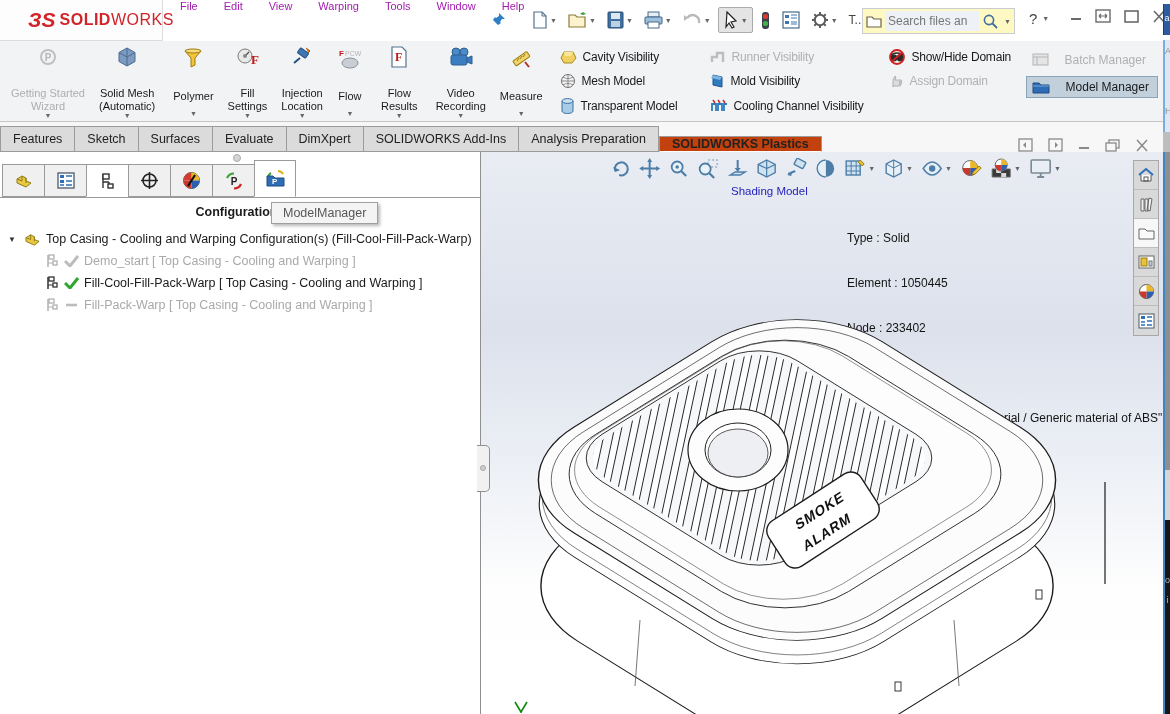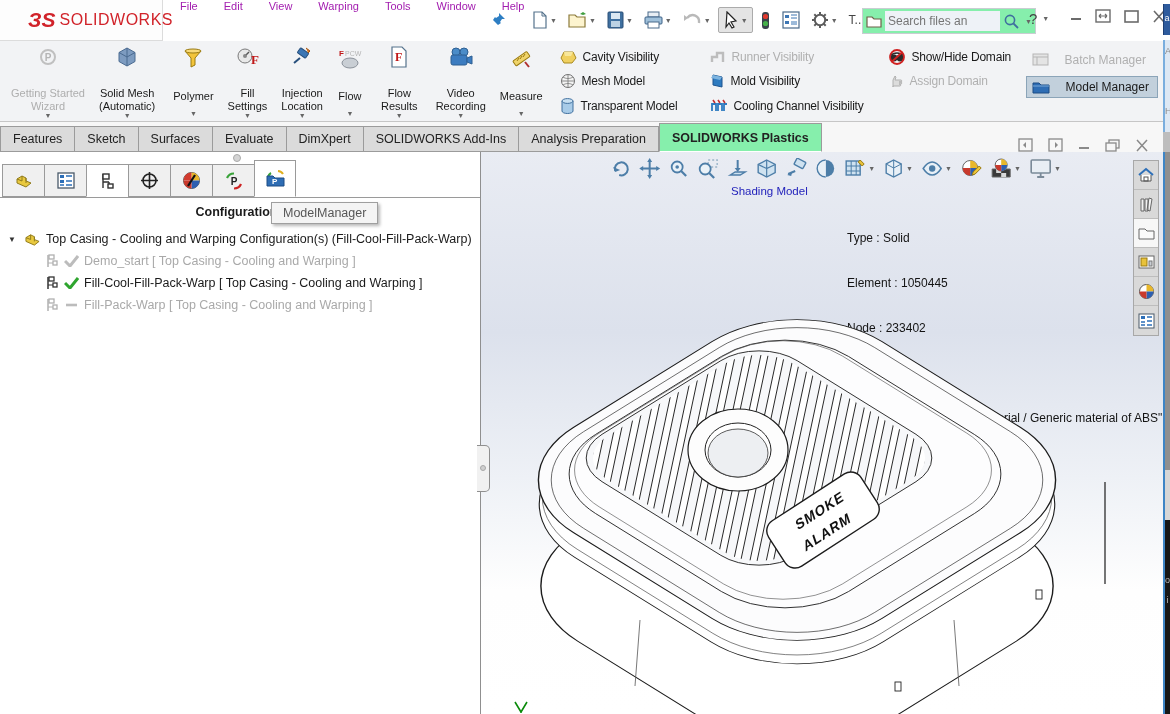--- a/index.html
+++ b/index.html
@@ -4,29 +4,29 @@
 <style>
 *{margin:0;padding:0;box-sizing:border-box}
 html,body{width:1170px;height:714px;overflow:hidden}
 body{position:relative;font-family:"Liberation Sans",sans-serif;font-size:12px;color:#1a1a1a;background:#fff}
 svg{display:block}
 .drop{font-size:7px;color:#666;margin-left:2px;line-height:1}
 
 .menubar{position:absolute;top:0;left:0;right:0;height:41px;background:#fff}
 .logo-cell{position:absolute;left:0;top:0;width:163px;height:41px;border-right:1px solid #dcdcdc;border-bottom:1px solid #dcdcdc;display:flex;align-items:center;padding-left:28px;background:#fdfdfd}
 .logo-glyph{font-style:italic;font-weight:bold;font-size:21px;color:#d1232a;margin-right:4px}
-.logo-bold{font-weight:normal;font-size:16px;color:#d1232a;letter-spacing:.5px}
+.logo-bold{font-weight:bold;font-size:16px;color:#d1232a;letter-spacing:.5px}
 .logo-light{font-size:16px;color:#d1232a;letter-spacing:.5px}
 .menus{position:absolute;left:180px;top:0;height:41px;display:flex;align-items:flex-start;gap:26px;font-size:11px;color:#a21caf}
 .menu-item{cursor:default}
 .pin{position:absolute;left:490px;top:12px}
 .qat{position:absolute;left:527px;top:7px;display:flex;align-items:center}
 .qbtn{display:flex;align-items:center;padding:3px 4px;margin-right:3px}
 .qbtn.boxed{border:1px solid #ababab;background:#e4e4e4;border-radius:2px}
-.search-box{position:absolute;left:862px;top:8px;width:174px;height:26px;border:1px solid #c9cdd2;background:#86efac;display:flex;align-items:center;padding:12px 3px;gap:3px}
+.search-box{position:absolute;left:862px;top:8px;width:153px;height:26px;border:1px solid #c9cdd2;background:#fef9c3;display:flex;align-items:center;padding:12px 3px;gap:3px}
 .search-box input{flex:1;min-width:0;border:none;outline:none;background:#eef2f7;font-size:12px;color:#555;height:20px;padding:0 3px;font-family:"Liberation Sans",sans-serif}
 .help-area{position:absolute;left:1029px;top:10px;display:flex;align-items:center;gap:3px;color:#444;font-size:15px}
 .winbtns{position:absolute;left:1070px;top:9px;display:flex;align-items:center;gap:13px}
 
 .ribbon{position:absolute;top:41px;left:0;right:7px;height:81px;background:#f2f3f5;border-bottom:1px solid #c6c6c6;display:flex;align-items:stretch;padding:2px 0 1px 4px;overflow:hidden}
 .rbtn{display:flex;flex-direction:column;align-items:center;padding:3px 7px 1px;white-space:nowrap}
 .rbtn .ic{height:25px;display:flex;align-items:center;justify-content:center}
 .rbtn .lbl{font-size:11px;line-height:12.5px;text-align:center;margin-top:19px}
 .rbtn .drop{margin:auto 0 2px}
 .rbtn.disabled .lbl{color:#aeaeae}
@@ -36,21 +36,21 @@
 .tgl.disabled{color:#b0b0b0}
 .mgr-col{display:flex;flex-direction:column;justify-content:flex-start;gap:5px;padding:5px 4px}
 .mgr{display:flex;align-items:center;gap:16px;font-size:12px;white-space:nowrap;padding:3px 8px 3px 5px;border:1px solid transparent}
 .mgr.disabled{color:#b0b0b0}
 .mgr.selected{background:#c2d0dc;border:1px solid #8ba4b8}
 .settings-btn{display:flex;flex-direction:column;align-items:center;padding:4px 8px 0;font-size:12px;line-height:13.5px;text-align:center}
 
 .tabbar{position:absolute;top:122px;left:0;right:7px;height:30px;background:#f7f7f7;display:flex;align-items:flex-end}
 .tab{height:26px;display:flex;align-items:center;padding:0 12px;background:#dbdbdb;border:1px solid #9b9b9b;border-right:none;font-size:12.5px;white-space:nowrap;color:#222}
 .tab.last{border-right:1px solid #9b9b9b}
-.tab.active{background:#86efac;font-weight:bold;height:29px;border-right:1px solid #9b9b9b;border-bottom:1px solid #fff}
+.tab.active{background:#c2410c;font-weight:bold;height:16px;border-right:1px solid #9b9b9b;border-bottom:1px solid #fff}
 .docbtns{margin-left:auto;display:flex;align-items:center;gap:15px;padding-right:14px}
 
 .panel{position:absolute;top:152px;left:0;width:481px;bottom:0;background:#fff;border-right:1px solid #8f8f8f}
 .grip-dot{position:absolute;top:2px;left:233px;width:8px;height:8px;border-radius:50%;background:#d4d4d4;border:1px solid #aaa}
 .ptabs{position:absolute;top:13px;left:0;right:0;height:33px;border-bottom:1px solid #9a9a9a;display:flex;align-items:flex-end;padding-left:2px}
 .ptab{width:42px;height:33px;border:1px solid #9a9a9a;border-right:none;background:#f0f0f0;display:flex;align-items:center;justify-content:center}
 .ptab.active{background:#fff;border-bottom:1px solid #fff}
 .ptab.hover{background:#fff;height:37px;border-right:1px solid #9a9a9a;position:relative;z-index:3;border-bottom:1px solid #fff}
 .cfg-header{position:absolute;top:53px;left:0;width:100%;text-align:center;font-weight:bold;font-size:12.5px}
 .tooltip{position:absolute;top:50px;left:271px;background:#f4f4f4;border:1px solid #9f9f9f;padding:3px 11px;font-size:12.5px;color:#575757;box-shadow:2px 2px 3px rgba(0,0,0,.28);z-index:6;white-space:nowrap}

